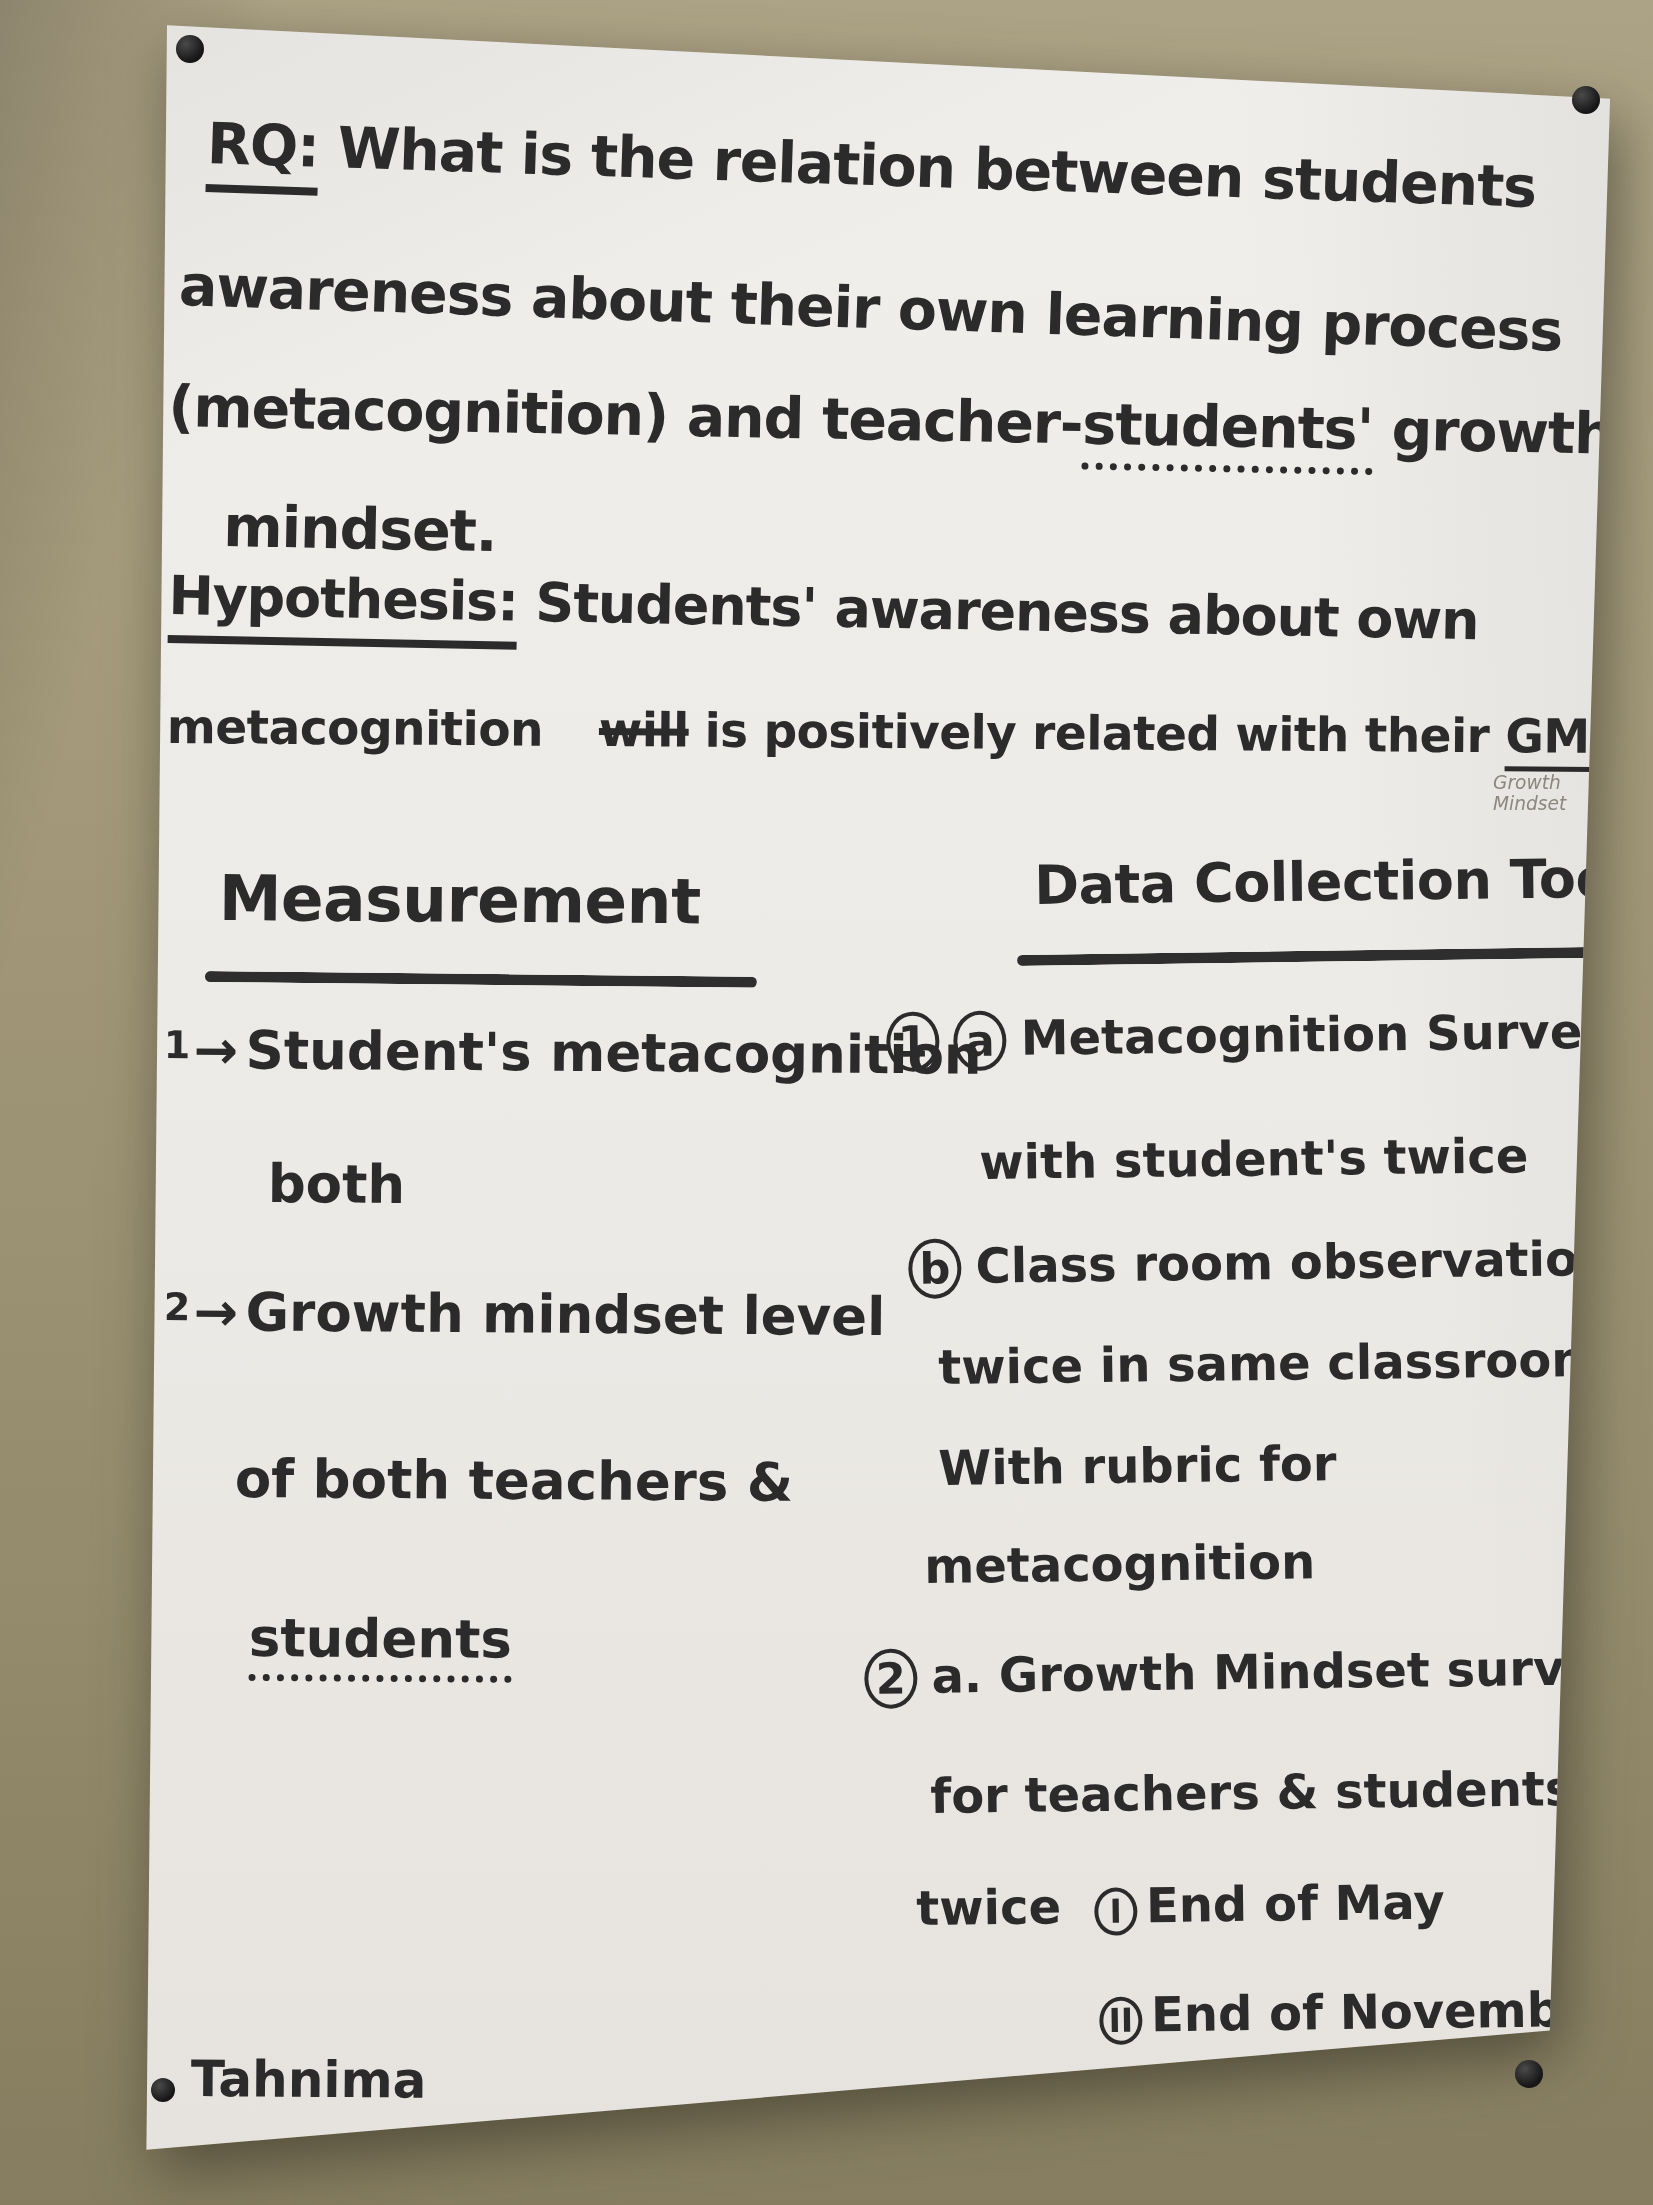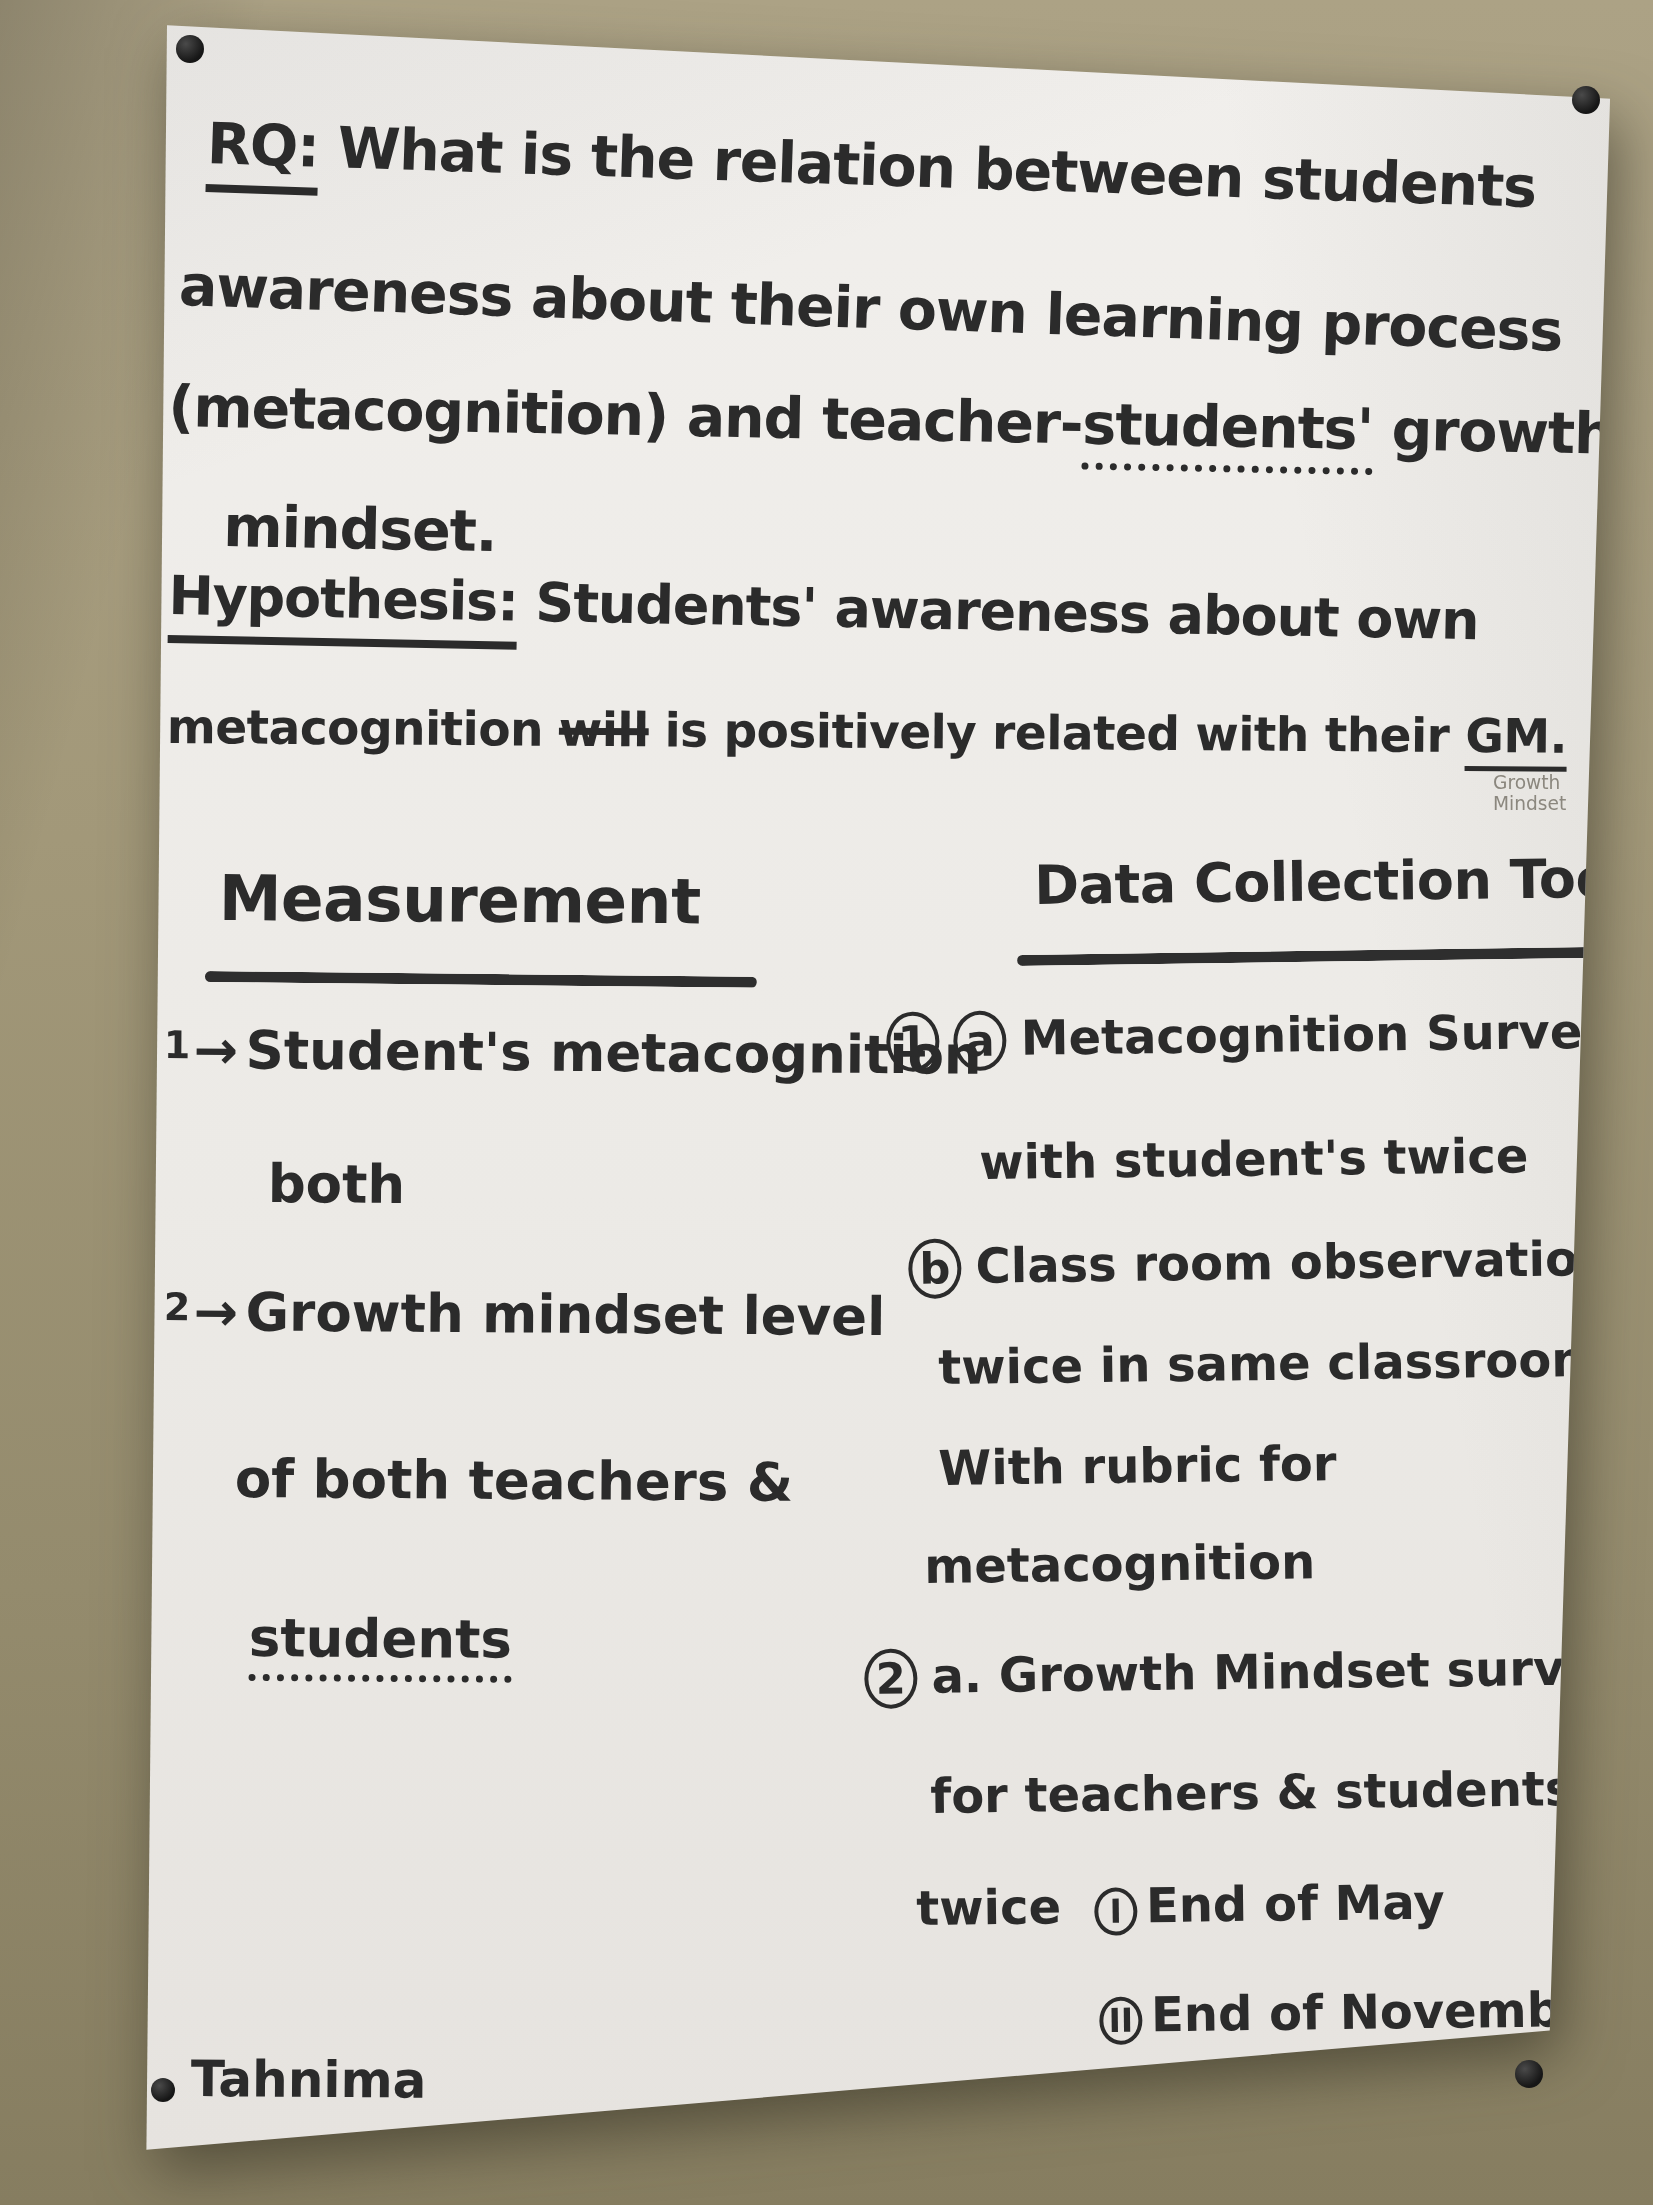--- a/index.html
+++ b/index.html
@@ -34,21 +34,21 @@
   .t-hyp{font-size:54px;letter-spacing:-1.1px;}
   .t-hyp2{font-size:47px;letter-spacing:-0.5px;}
   .t-h{font-size:63px;letter-spacing:-0.5px;}
   .t-h2{font-size:54px;letter-spacing:-0.5px;}
   .t-m{font-size:53px;}
   .t-r{font-size:48px;}
   .t-sig{font-size:50px;}
   .u-heavy{border-bottom:8.8px solid #2b2b2b;padding-bottom:7.7px;}
   .u-thin{border-bottom:5.5px solid #2b2b2b;padding-bottom:3.3px;}
   .dotted{border-bottom:7.7px dotted #2b2b2b;padding-bottom:5.5px;}
-  .strike{text-decoration:line-through;text-decoration-thickness:6.6px;}
+  .strike{text-decoration:line-through;text-decoration-thickness:6.6px;margin-left:40px;}
   .rule{position:absolute;height:0;border-bottom:11px solid #2e2e2e;border-radius:5.5px;transform-origin:left top;}
   .circle{
     display:inline-flex;align-items:center;justify-content:center;
     border:4.9px solid #2b2b2b;border-radius:50%;
     min-width:53px;height:60px;padding:0 3.3px;box-sizing:border-box;
     margin-right:14.2px;font-size:43px;
   }
   .circle.small{min-width:43px;height:48px;font-size:33px;margin-right:8.8px;}
   .gm-note{position:absolute;font-size:18.6px;font-weight:400;color:#8b877e;letter-spacing:0;}
   .pin{position:absolute;width:28.4px;height:28.4px;border-radius:50%;
@@ -83,21 +83,21 @@
       <div class="line t-hyp tilt-b" style="left:27px;top:547px;">
         <span class="u-heavy">Hypothesis:</span>
         <span>Students' awareness about own</span>
       </div>
       <div class="line t-hyp2 tilt-d" style="left:24.6px;top:681px;">
         <span>metacognition</span>
         <span class="strike">will</span>
         <span>is positively related with their</span>
         <span class="u-thin">GM.</span>
       </div>
-      <div class="gm-note" style="left:1351px;top:750px;">Growth Mindset</div>
+      <div class="gm-note" style="left:1351px;top:750px;font-style:italic;">Growth Mindset</div>
 
       <div class="line t-h tilt-d" style="left:77px;top:845px;">Measurement</div>
       <div class="rule" style="left:63px;top:949px;width:552px;transform:rotate(0.6deg);"></div>
       <div class="line t-h2 tilt-c" style="left:892px;top:837px;">Data Collection Tool</div>
       <div class="rule" style="left:875px;top:933px;width:656px;transform:rotate(-0.8deg);"></div>
 
       <div class="line t-m tilt-d" style="left:22px;top:1001px;">
         <span class="numup">1</span><span class="arrow">→</span><span>Student's metacognition</span>
       </div>
       <div class="line t-m tilt-d" style="left:126px;top:1135px;">both</div>

